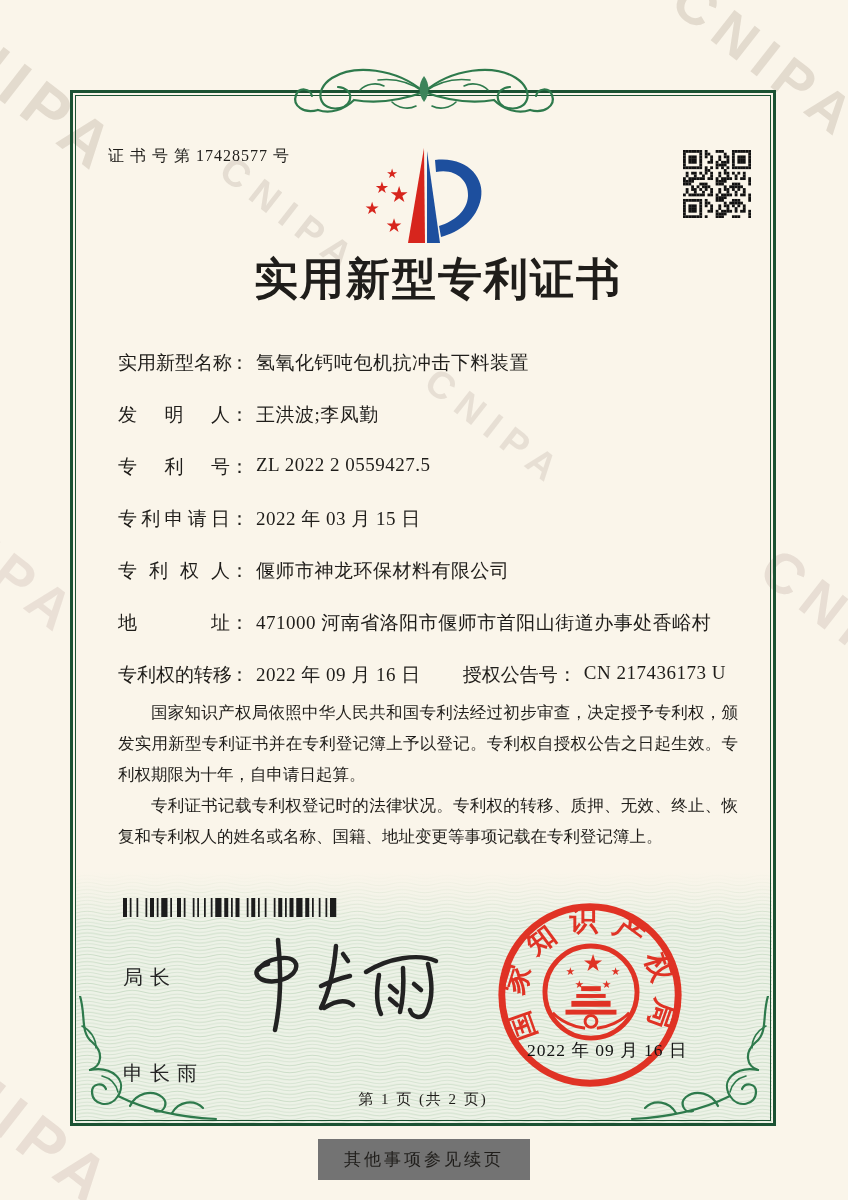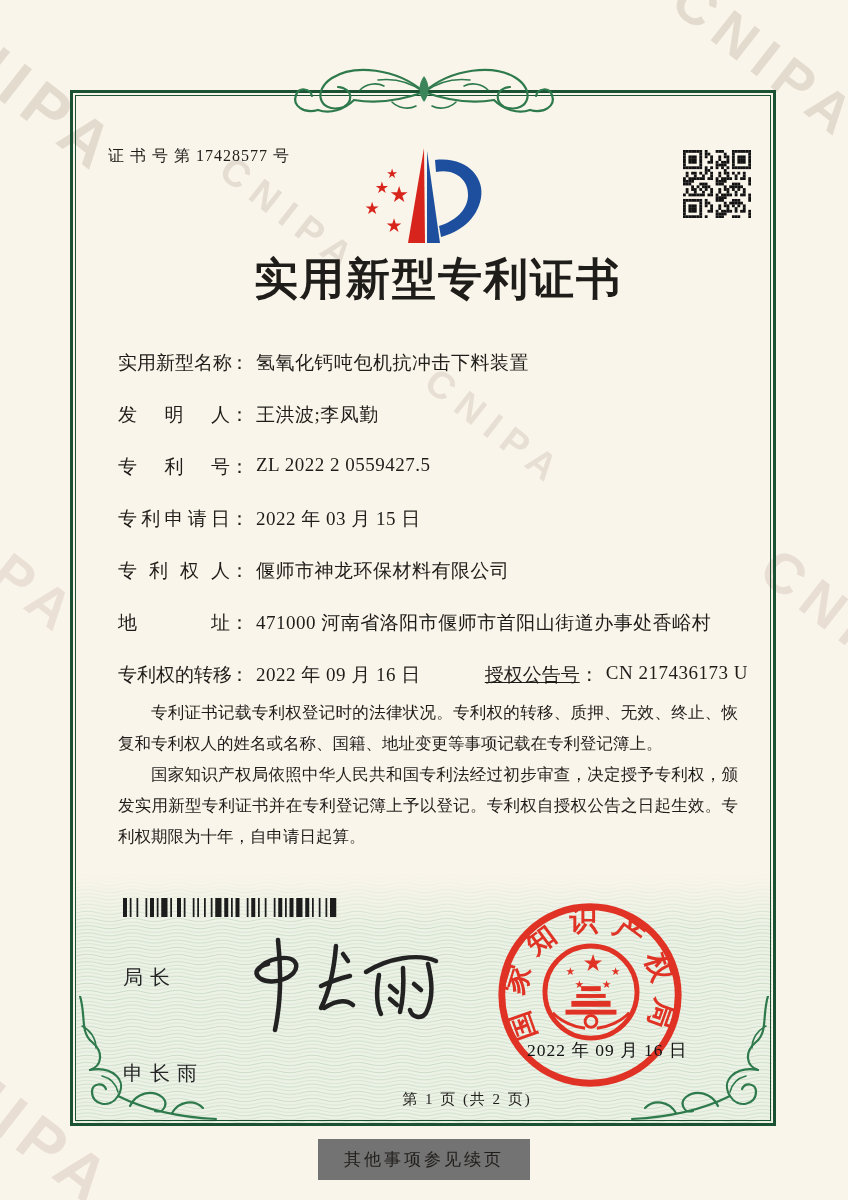--- a/index.html
+++ b/index.html
@@ -44,41 +44,41 @@
   .qr{position:absolute;left:683px;top:150px;z-index:2;}
   .logo{position:absolute;left:355px;top:144px;z-index:2;}
   .fields{position:absolute;left:118px;top:350px;width:620px;z-index:2;font-size:19px;}
   .frow{display:flex;align-items:flex-start;height:27px;margin-bottom:25px;white-space:nowrap;}
   .flabel{
     display:inline-block;width:112px;
     text-align:justify;text-align-last:justify;
   }
   .fcolon{display:inline-block;margin-right:7px;}
   .fvalue{letter-spacing:0.5px;}
-  .fpair2{margin-left:64px;text-decoration:underline;}
+  .fpair2{margin-left:42px;}
   .bodytext{
     position:absolute;left:118px;top:697px;width:620px;z-index:2;
     font-size:16.5px;line-height:31px;text-align:justify;
   }
   .bodytext p{margin:0;text-indent:2em;}
   .barcode{position:absolute;left:123px;top:898px;z-index:2;}
   .officer{position:absolute;left:123px;z-index:2;
     font-family:Liberation Serif, serif;
     font-size:20px;letter-spacing:7px;color:#262626;}
   .officer.t1{top:964px;}
   .officer.t2{top:1060px;}
   .signature{position:absolute;left:240px;top:928px;z-index:2;}
   .seal{position:absolute;left:492px;top:897px;z-index:3;opacity:0.93;}
   .seal-date{
     position:absolute;left:527px;top:1038px;z-index:4;
     font-size:17.5px;letter-spacing:1px;color:#141414;white-space:nowrap;
   }
   .page-info{
     position:absolute;left:70px;top:1090px;width:706px;z-index:2;
-    text-align:center;font-size:15px;letter-spacing:2px;padding-left:44px;
+    text-align:center;font-size:15px;letter-spacing:2px;
   }
   .cont-note{
     position:absolute;left:424px;top:1139px;transform:translateX(-50%);z-index:2;
     background:#737373;padding:9px 26px;font-size:17px;letter-spacing:3px;
     white-space:nowrap;
   }
   .orn{position:absolute;z-index:3;}
 </style>
 </head>
 <body>
@@ -498,22 +498,22 @@
       <span class="flabel">专利权的转移</span>
         <span class="fcolon">：</span>
       <span class="fvalue">2022 年 09 月 16 日</span>
       <span class="fpair2">授权公告号</span>
         <span class="fcolon">：</span>
       <span class="fvalue">CN 217436173 U</span>
     </div>
   </div>
 
   <div class="bodytext">
+    <p>国家知识产权局依照中华人民共和国专利法经过初步审查，决定授予专利权，颁发实用新型专利证书并在专利登记簿上予以登记。专利权自授权公告之日起生效。专利权期限为十年，自申请日起算。</p>
     <p>专利证书记载专利权登记时的法律状况。专利权的转移、质押、无效、终止、恢复和专利权人的姓名或名称、国籍、地址变更等事项记载在专利登记簿上。</p>
-    <p>国家知识产权局依照中华人民共和国专利法经过初步审查，决定授予专利权，颁发实用新型专利证书并在专利登记簿上予以登记。专利权自授权公告之日起生效。专利权期限为十年，自申请日起算。</p>
   </div>
 
   <svg class="barcode" id="barcode-svg" width="216" height="19">
       <rect x="0.00" y="0" width="4.00" height="19" fill="#1c1c1c"></rect>
       <rect x="6.75" y="0" width="1.75" height="19" fill="#1c1c1c"></rect>
       <rect x="13.50" y="0" width="1.75" height="19" fill="#1c1c1c"></rect>
       <rect x="22.50" y="0" width="1.75" height="19" fill="#1c1c1c"></rect>
       <rect x="27.00" y="0" width="4.00" height="19" fill="#1c1c1c"></rect>
       <rect x="33.75" y="0" width="1.75" height="19" fill="#1c1c1c"></rect>
       <rect x="38.25" y="0" width="6.25" height="19" fill="#1c1c1c"></rect>

